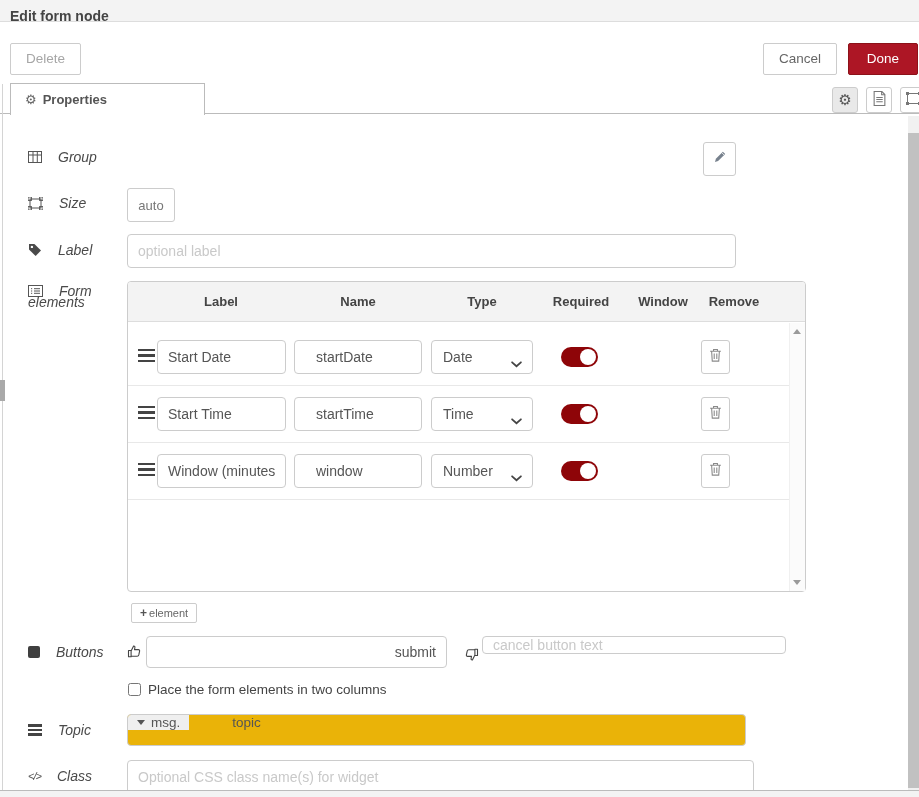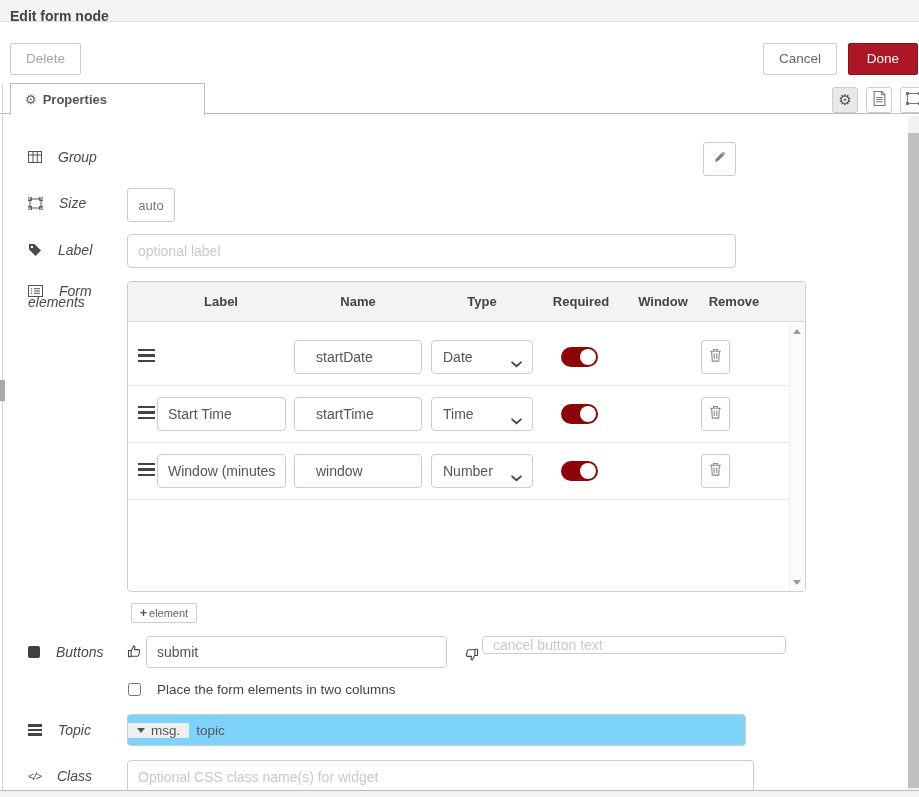--- a/index.html
+++ b/index.html
@@ -82,27 +82,27 @@
   .fe-scroll .arr-up { top:6px;  border-bottom:5px solid #9a9a9a; }
   .fe-scroll .arr-dn { bottom:6px; border-top:5px solid #9a9a9a; }
 
   .add-btn { position:absolute; left:131px; top:603px; height:20px; border:1px solid #ccc; border-radius:2px;
     background:#fff; font-size:11px; color:#666; padding:0 8px; line-height:18px; cursor:pointer; font-family:inherit; }
   .add-btn b { font-size:12px; color:#555; margin-right:2px; }
 
   .thumb-icon { position:absolute; top:643px; }
   .thumb-icon.down { transform:rotate(180deg); }
 
-  .chk-row { position:absolute; left:128px; top:682px; display:flex; align-items:center; gap:16px;
+  .chk-row { position:absolute; left:128px; top:682px; display:flex; align-items:center; gap:7px;
     font-size:13.5px; color:#444; }
   .chk-row input { width:13px; height:13px; cursor:pointer; }
 
   
   .typed { position:absolute; left:127px; top:714px; width:619px; height:32px; border:1px solid #ccc;
-    border-radius:4px; background:#7dd3fc; display:flex; align-items:center; overflow:hidden; }
+    border-radius:4px; background:#eab308; display:flex; align-items:flex-start; overflow:hidden;gap:36px; }
   .typed .prefix { background:#efefef; display:flex; align-items:center; gap:6px; padding:0 9px 0 9px;
     font-size:13.5px; color:#555; cursor:pointer; }
   .typed .caret { width:0; height:0; border-left:4px solid transparent; border-right:4px solid transparent;
     border-top:5px solid #555; }
   .typed .val { display:flex; align-items:center; padding-left:7px; font-size:13.5px; color:#555; flex:1; }
 </style>
 </head>
 <body>
 
 <div id="tray">
@@ -201,20 +201,21 @@
     </div>
     <div class="fe-body">
       <div class="fe-rows">
 
         <div class="fe-row">
           <span class="handle">
               <i></i>
               <i></i>
               <i></i>
             </span>
+          <input class="txt-input in-label" value="Start Date" style="">
           <input class="txt-input in-name" value="startDate" style="">
           <div class="sel sel-type">
             <span>Date</span>
             <span class="chev"><svg width="11" height="7" viewBox="0 0 10 6">
                   <path d="M1 1l4 3.6L9 1" stroke="#444" stroke-width="1.6" fill="none" stroke-linecap="round"></path>
                 </svg></span>
           </div>
           <span class="toggle"></span>
           <div class="sq-btn trash-btn">
             <span><svg width="13" height="14" viewBox="0 0 12 13">
@@ -279,21 +280,21 @@
 
   <div class="row-label" style="top:644px;">
     <span class="sq" style="width:12px;height:12px;background:#3f3f3f;border-radius:2px;display:inline-block;"></span>
     <span>Buttons</span>
   </div>
   <span class="thumb-icon" style="left:127px;">
     <svg width="16" height="16" viewBox="0 0 16 16">
         <path d="M1.5 7.5h2.6v6.2H1.5zM4.1 13.2V7.9l2.5-4.8c.9-.2 1.5.4 1.3 1.4l-.4 2.1h3.9c.9 0 1.4.7 1.2 1.6l-.8 3.7c-.2.8-.8 1.3-1.6 1.3H4.1z" stroke="#444" stroke-width="1.1" fill="none" stroke-linejoin="round"></path>
       </svg>
   </span>
-  <input class="txt-input" style="left: 146px; top: 636px; width: 301px; height: 32px;" value="submit">
+  <input class="txt-input" style="left: 146px; top: 636px; width: 301px; height: 32px; text-align: right;" value="submit">
   <span class="thumb-icon down" style="left:463px;">
     <svg width="16" height="16" viewBox="0 0 16 16">
         <path d="M1.5 7.5h2.6v6.2H1.5zM4.1 13.2V7.9l2.5-4.8c.9-.2 1.5.4 1.3 1.4l-.4 2.1h3.9c.9 0 1.4.7 1.2 1.6l-.8 3.7c-.2.8-.8 1.3-1.6 1.3H4.1z" stroke="#444" stroke-width="1.1" fill="none" stroke-linejoin="round"></path>
       </svg>
   </span>
   <input class="txt-input" style="left: 482px; top: 636px; width: 304px; height: 18px;" placeholder="cancel button text">
 
   <label class="chk-row">
     <input type="checkbox" style="">
     <span>Place the form elements in two columns</span>

